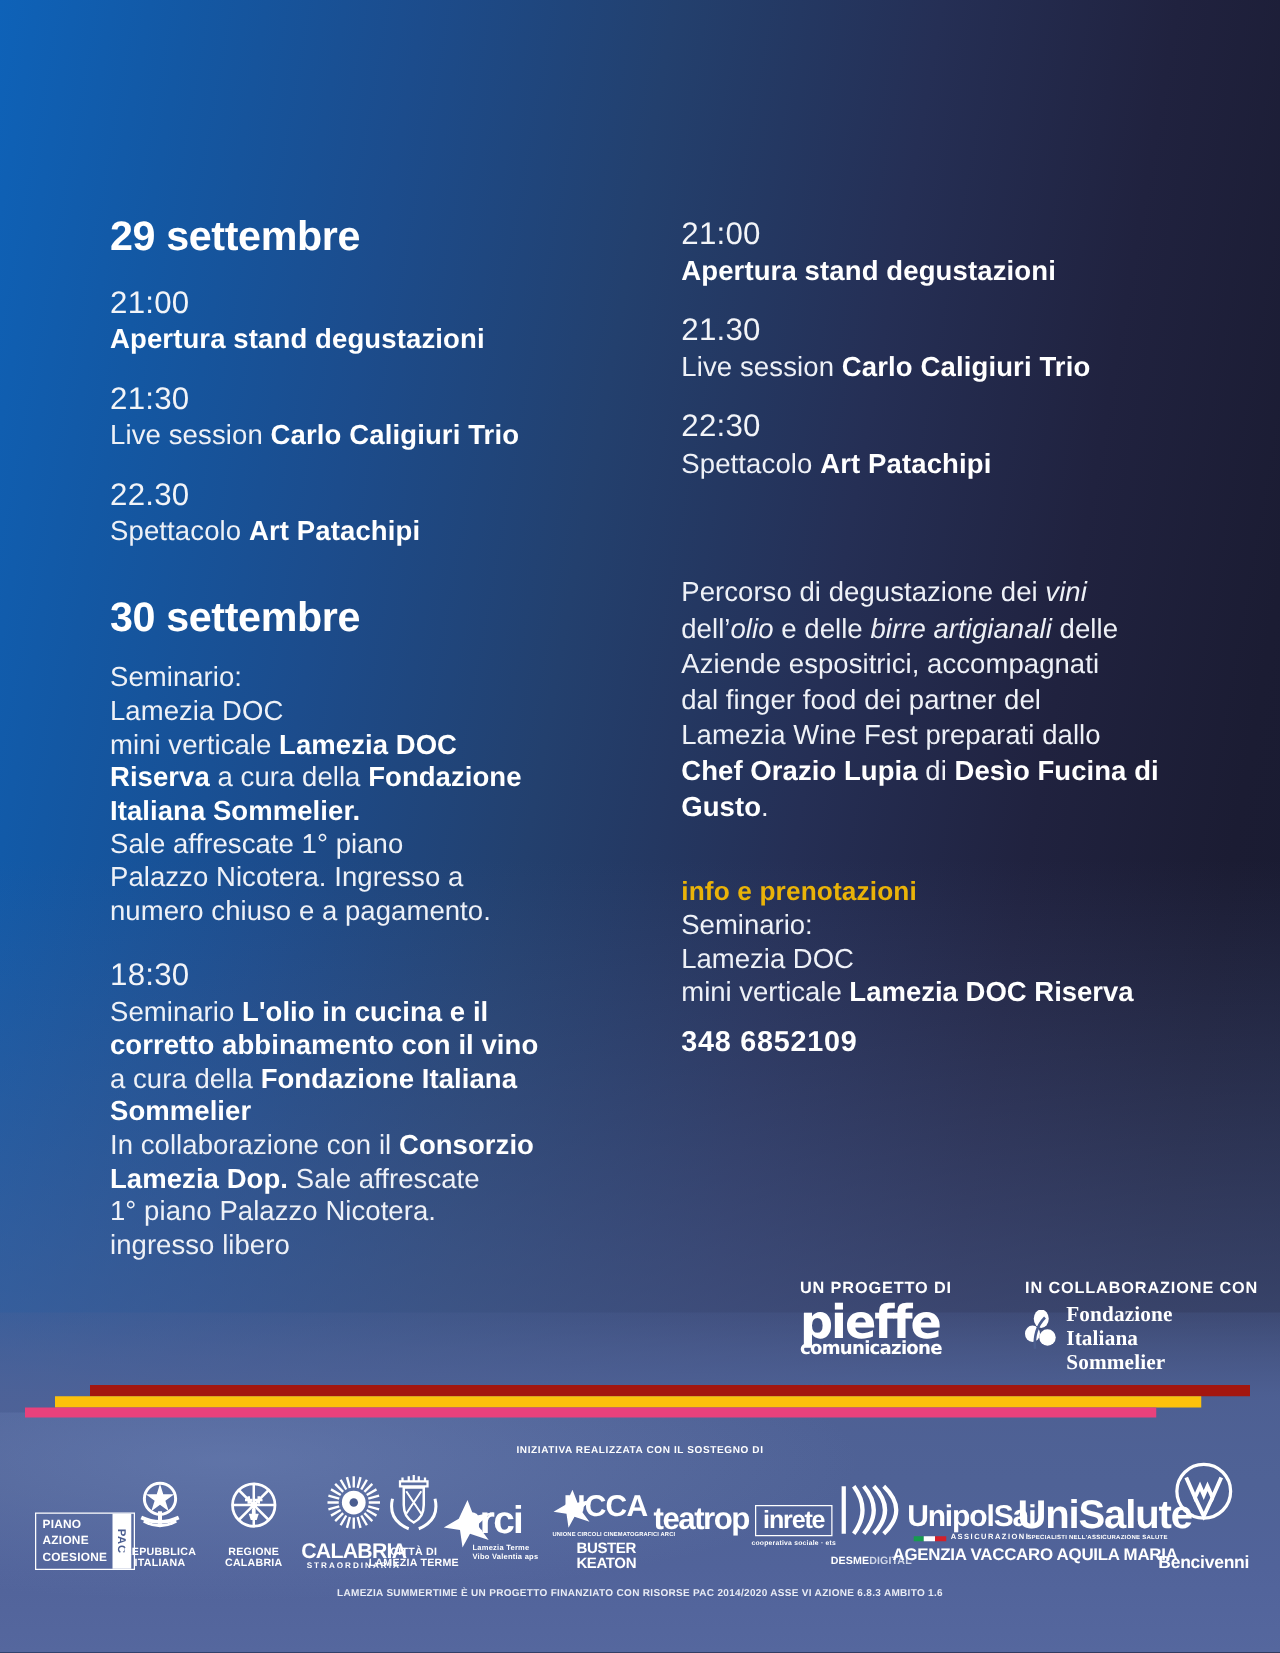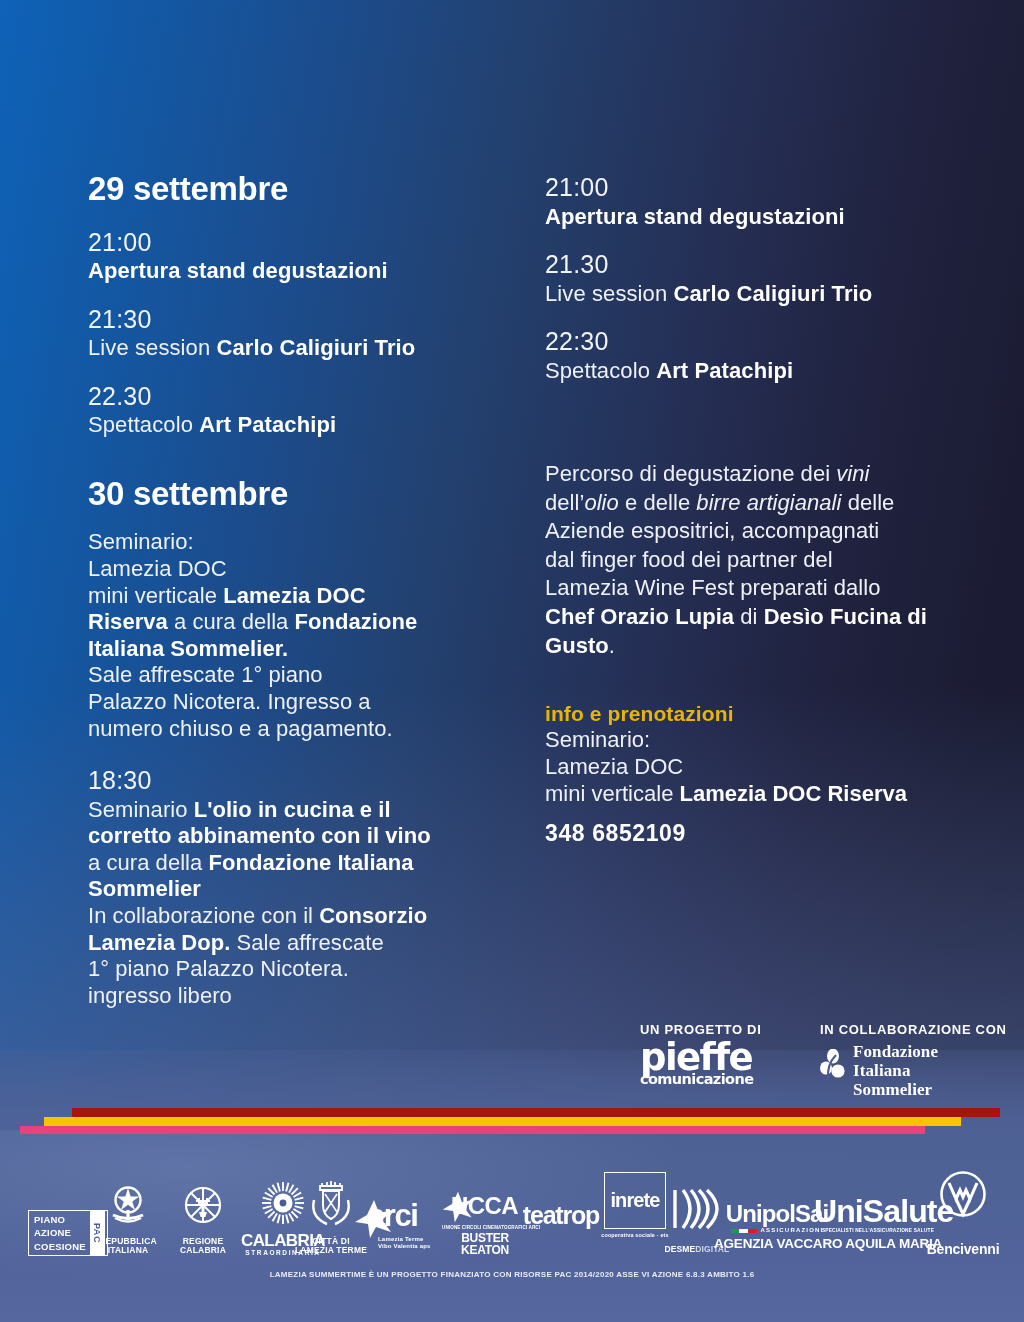--- a/index.html
+++ b/index.html
@@ -297,21 +297,21 @@
   }
 
   .ital-band { display: flex; height: 4px; width: 36px; margin: 1px auto 0 auto; }
   .ital-band i { flex: 1; display: block; }
   .ib-g { background: #179c4e; }
   .ib-w { background: #ffffff; }
   .ib-r { background: #d3202a; }
 
   .inrete-box {
     border: 1.4px solid #ffffff;
-    padding: 17px 5px;
+    padding: 1px 5px;
     display: inline-block;
   }
 </style>
 </head>
 <body>
 
 <div class="poster">
 
   <div class="bg-base"></div>
   <div class="bg-bottom-wash"></div>
@@ -406,20 +406,21 @@
       </div>
 
     </div>
 
     <div class="stripes">
       <div class="stripe stripe-red"></div>
       <div class="stripe stripe-yellow"></div>
       <div class="stripe stripe-pink"></div>
     </div>
 
+    <div class="footer-kicker">INIZIATIVA REALIZZATA CON IL SOSTEGNO DI</div>
 
     <div class="footer-logos">
 
       <div class="flogo" style="left:14px; width:80px;">
         <div class="pac-box">
           <div class="pac-words">
             <div>PIANO</div>
             <div>AZIONE</div>
             <div>COESIONE</div>
           </div>

